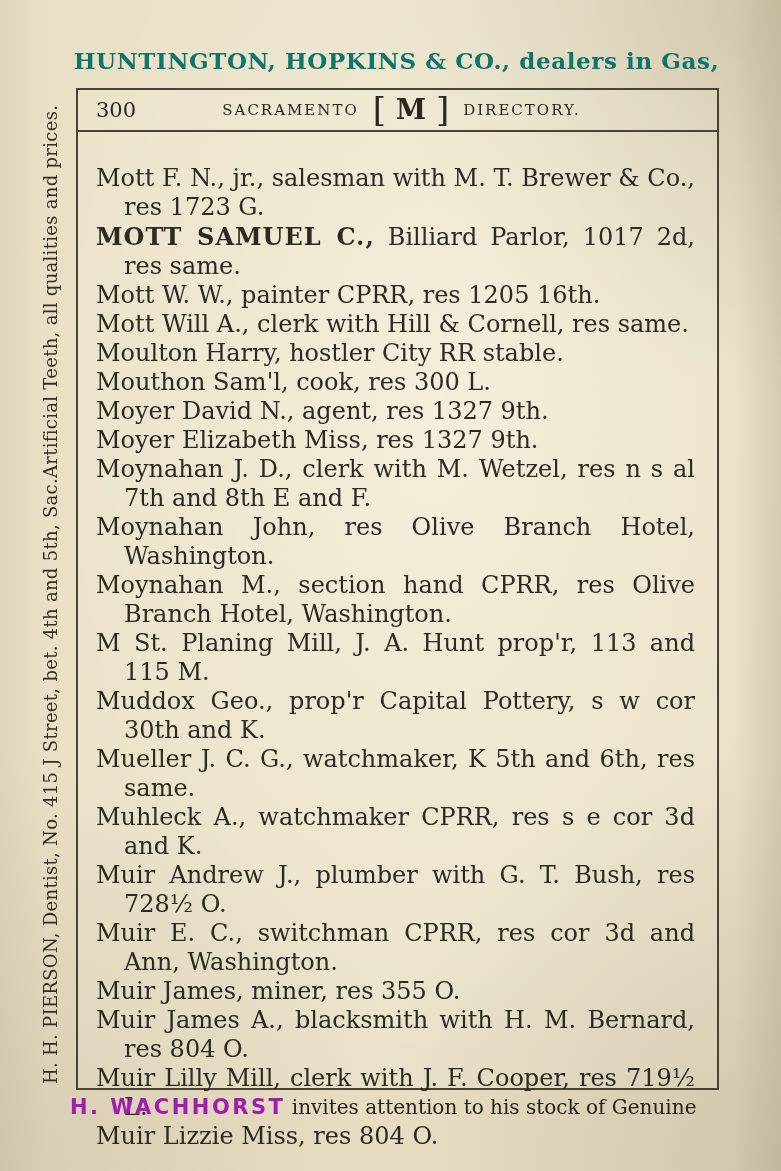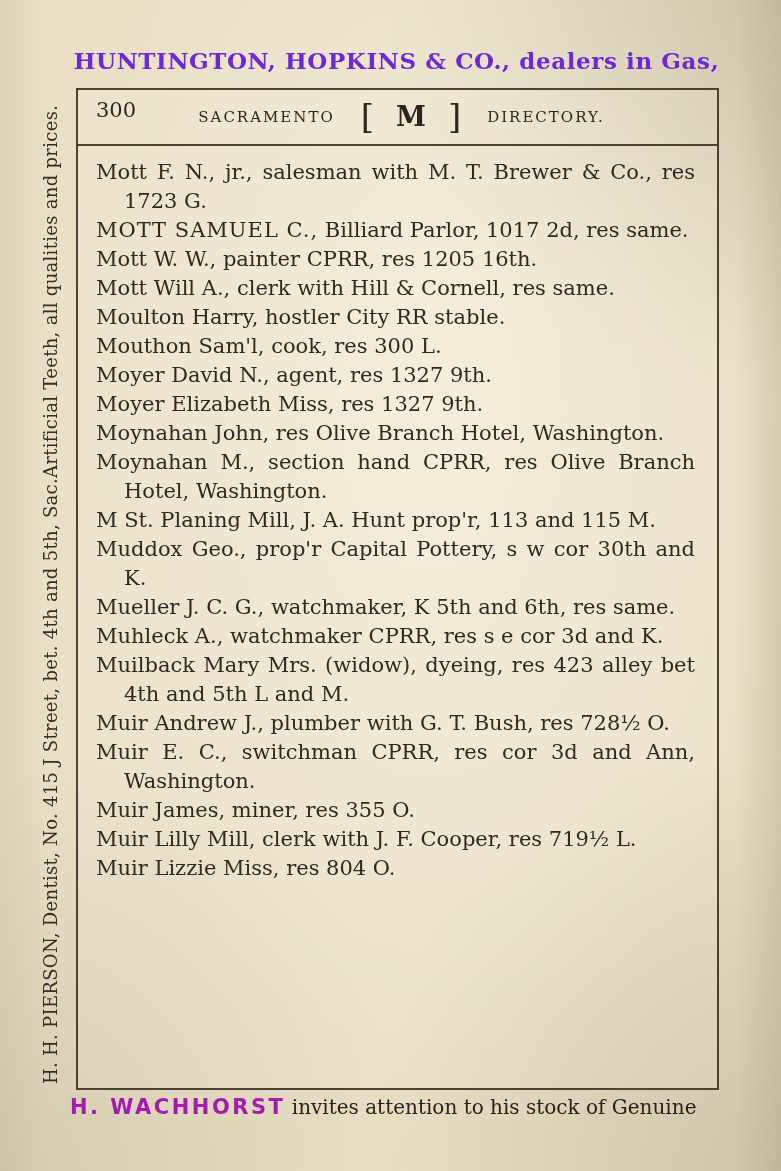--- a/index.html
+++ b/index.html
@@ -18,21 +18,21 @@
       #e9e0c6;
   }
 
   
   .top-banner{
     position:absolute; top:47px; left:26px; right:14px;
     text-align:center;
     font-weight:bold;
     font-size:23px;
     letter-spacing:0.6px;
-    color:#6d28d9;
+    color:#0f766e;
     white-space:nowrap;
   }
 
   
   .sidebar-strip{
     position:absolute;
     top:582px; left:-436px;
     width:972px; height:32px;
     transform:rotate(-90deg);
     display:flex;
@@ -47,36 +47,36 @@
   
   .directory-box{
     position:absolute;
     left:76px; top:88px;
     width:643px; height:1002px;
     border:2px solid #4a4333;
     background:rgba(255,253,244,0.10);
   }
   .page-header{
     position:relative;
-    height:56px;
+    height:42px;
     border-bottom:2px solid #4a4333;
     display:flex;
     align-items:center;
     text-align:center;
   }
   .page-number{
     position:absolute; left:18px; top:8px;
     font-size:21px;
     color:#2b2720;
   }
   .page-title{
     margin:0 auto;
     display:flex;
     align-items:center;
-    gap:26px;
+    gap:14px;
     font-size:15px;
     letter-spacing:2px;
     color:#2b2720;
     padding-left:8px;
   }
   .bracket{
     font-size:34px;
     font-weight:normal;
     letter-spacing:0;
     line-height:0;
@@ -87,30 +87,31 @@
     font-weight:bold;
     letter-spacing:0;
     line-height:0;
     margin:0 -4px;
   }
 
   
   .entries{
     list-style:none;
     padding:12px 22px 0 18px;
-    font-size:21px;
+    font-size:24px;
     line-height:29px;
     text-align:justify;
+    margin-top:20px;
   }
   .entry{
     padding-left:28px;
     text-indent:-28px;
   }
   .entry-bold{
-    font-weight:normal;
+    font-weight:bold;
     letter-spacing:1px;
   }
 
   
   .bottom-banner{
     position:absolute;
     top:1095px; left:70px; right:10px;
     font-size:20px;
     color:#26221b;
     white-space:nowrap;
@@ -173,20 +174,23 @@
   </li>
 
   <li class="entry">
     <span>Moyer David N., agent, res 1327 9th.</span>
   </li>
 
   <li class="entry">
     <span>Moyer Elizabeth Miss, res 1327 9th.</span>
   </li>
 
+  <li class="entry">
+    <span>Moynahan J. D., clerk with M. Wetzel, res n s al 7th and 8th E and F.</span>
+  </li>
 
   <li class="entry">
     <span>Moynahan John, res Olive Branch Hotel, Washington.</span>
   </li>
 
   <li class="entry">
     <span>Moynahan M., section hand CPRR, res Olive Branch Hotel, Washington.</span>
   </li>
 
   <li class="entry">
@@ -198,37 +202,37 @@
   </li>
 
   <li class="entry">
     <span>Mueller J. C. G., watchmaker, K 5th and 6th, res same.</span>
   </li>
 
   <li class="entry">
     <span>Muhleck A., watchmaker CPRR, res s e cor 3d and K.</span>
   </li>
 
-  <li class="entry">
-    <span>Muilback Mary Mrs. (widow), dyeing, res 423 alley bet 4th and 5th L and M.</span>
-  </li>
 
   <li class="entry">
     <span>Muir Andrew J., plumber with G. T. Bush, res 728½ O.</span>
   </li>
 
 
   <li class="entry">
     <span>Muir E. C., switchman CPRR, res cor 3d and Ann, Washington.</span>
   </li>
 
   <li class="entry">
     <span>Muir James, miner, res 355 O.</span>
   </li>
 
+  <li class="entry">
+    <span>Muir James A., blacksmith with H. M. Bernard, res 804 O.</span>
+  </li>
 
   <li class="entry">
     <span>Muir Lilly Mill, clerk with J. F. Cooper, res 719½ L.</span>
   </li>
 
   <li class="entry">
     <span>Muir Lizzie Miss, res 804 O.</span>
   </li>
 </ul>
 </div>

